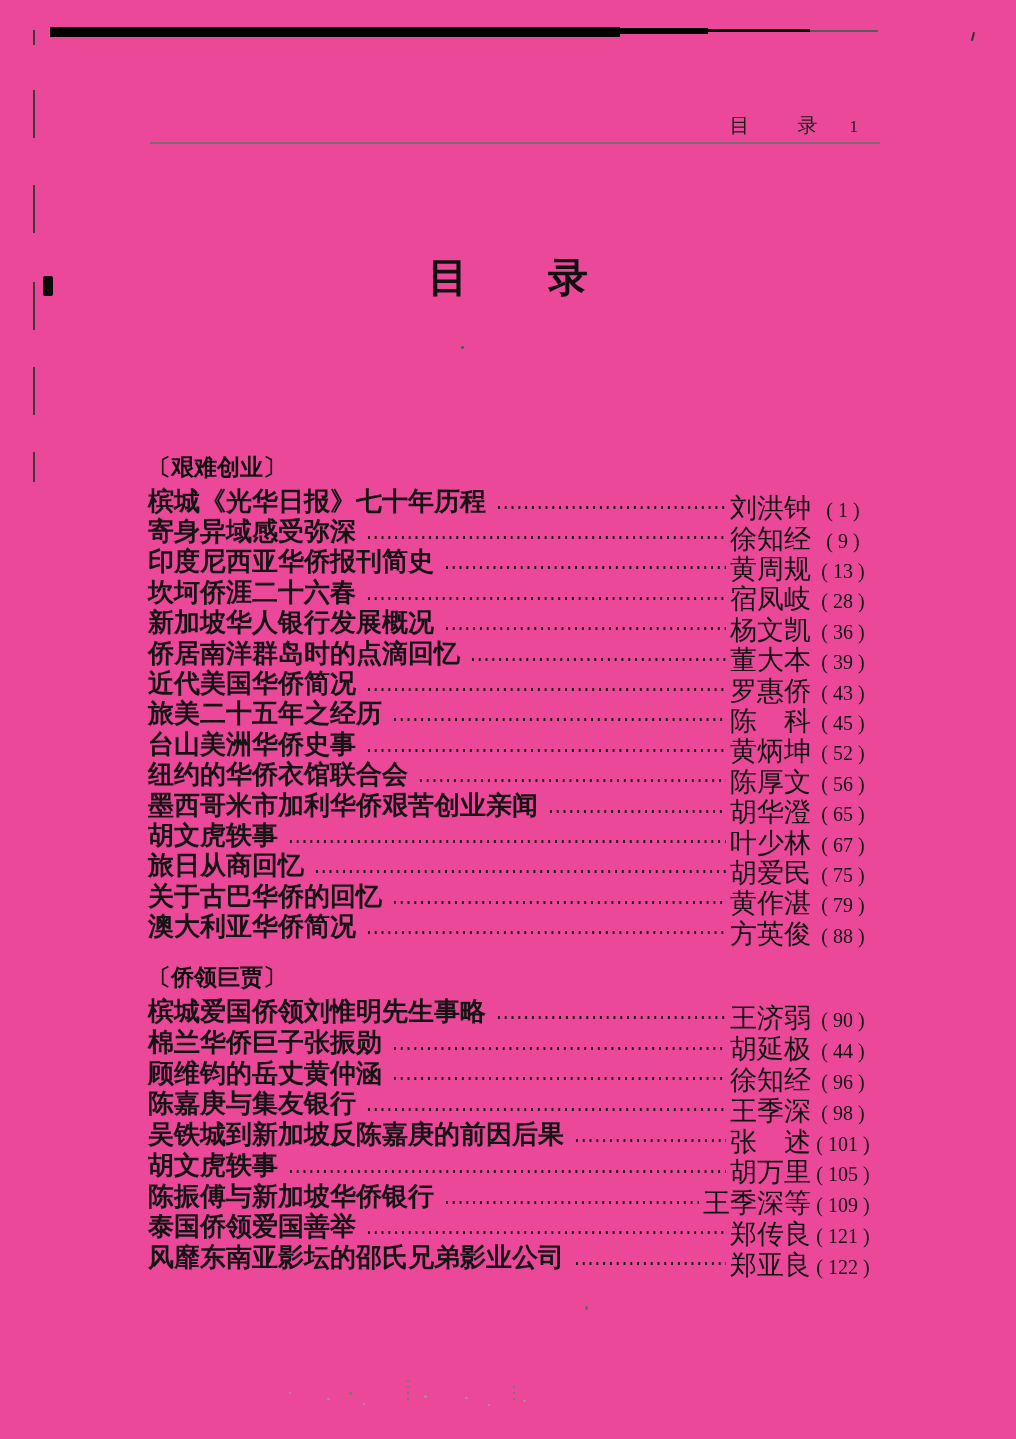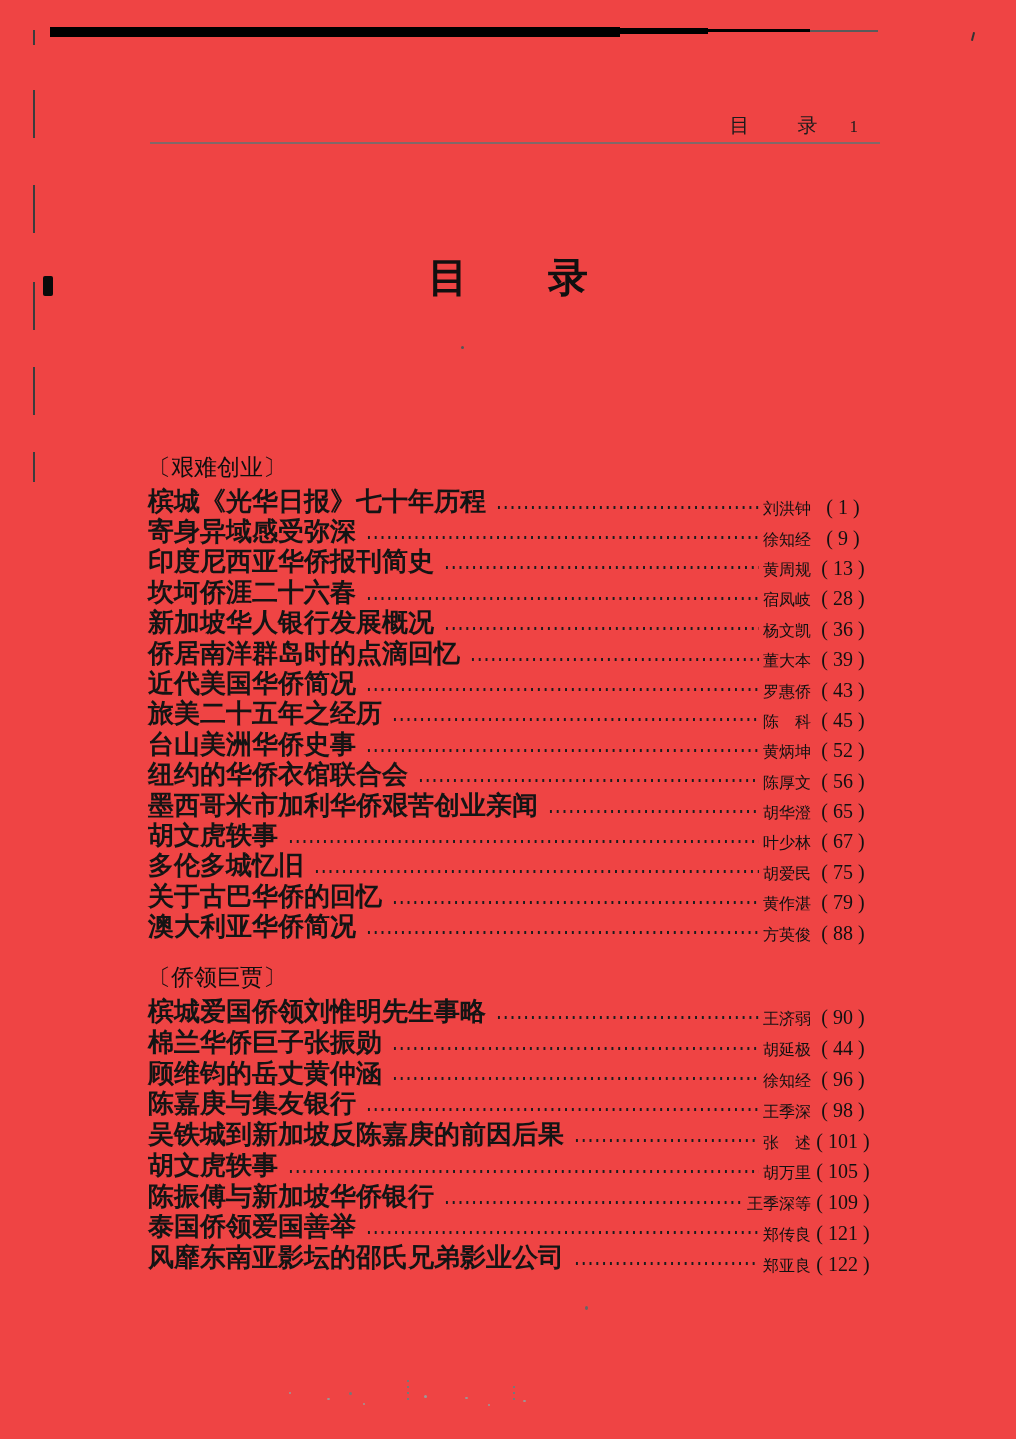--- a/index.html
+++ b/index.html
@@ -1,17 +1,17 @@
 <!DOCTYPE html>
 <html><head>
 <meta charset="utf-8">
 <style>
   html,body{margin:0;padding:0;background:#ffffff;}
   .page{
-    position:relative;width:1016px;height:1439px;background:#ef4444;overflow:hidden;
+    position:relative;width:1016px;height:1439px;background:#ec4899;overflow:hidden;
     font-family:"Liberation Serif","DejaVu Serif",serif;color:#161616;
   }
   
   .bar{position:absolute;background:#000;}
   .grayline{position:absolute;background:#5a5a5a;}
   .lmark{position:absolute;width:2px;background:#3c3c3c;}
   .blob{position:absolute;background:#0a0a0a;border-radius:2px;}
   .speck{position:absolute;background:#9a9a9a;border-radius:50%;}
   .vdots{position:absolute;width:2px;background:repeating-linear-gradient(to bottom,#777 0 2px,transparent 2px 6px);}
   .tick{position:absolute;width:2px;height:9px;background:#333;transform:rotate(14deg);}
@@ -28,31 +28,31 @@
     font-size:40px;font-weight:700;white-space:pre;color:#101010;
   }
   .parttitle{
     position:absolute;left:0;right:0;top:412px;text-align:center;
     font-size:26px;font-weight:700;white-space:pre;color:#101010;
   }
   
   .sec{position:absolute;left:148px;width:727px;}
   .sec1{top:450px;}
   .sec2{top:960px;}
-  .sec-h{font-size:23px;font-weight:400;line-height:36px;white-space:pre;color:#0e0e0e;}
+  .sec-h{font-size:23px;font-weight:700;line-height:36px;white-space:pre;color:#0e0e0e;}
   .row{display:flex;align-items:center;height:30.4px;}
   .sec2 .row{height:30.8px;}
   .t{white-space:pre;font-size:26px;font-weight:600;color:#141414;}
   .lead{
     flex:1;height:5px;margin:12px 4px 0 10px;min-width:14px;
     background-image:radial-gradient(circle 1.3px at 3px 2.5px,#1c1c1c 95%,transparent);
     background-size:6.8px 5px;background-repeat:repeat-x;
   }
   .ap{display:inline-flex;align-items:baseline;white-space:pre;transform:translateY(7px);}
-  .a{font-size:16px;color:#111;}
+  .a{font-size:27px;color:#111;}
   .p{font-size:20px;display:inline-block;min-width:64px;text-align:center;color:#111;}
 </style>
 </head>
 <body>
 
 <div class="page">
 
   <div class="bar" style="left:50px;top:27px;width:570px;height:10px;"></div>
   <div class="bar" style="left:618px;top:28px;width:90px;height:6px;"></div>
   <div class="bar" style="left:706px;top:29px;width:104px;height:3px;"></div>
@@ -133,21 +133,21 @@
         <span class="t">墨西哥米市加利华侨艰苦创业亲闻</span>
         <span class="lead"></span>
         <span class="ap"><span class="a">胡华澄</span><span class="p">( 65 )</span></span>
       </div>
     <div class="row">
         <span class="t">胡文虎轶事</span>
         <span class="lead"></span>
         <span class="ap"><span class="a">叶少林</span><span class="p">( 67 )</span></span>
       </div>
     <div class="row">
-        <span class="t">多伦多城忆旧</span>
+        <span class="t">旅日从商回忆</span>
         <span class="lead"></span>
         <span class="ap"><span class="a">胡爱民</span><span class="p">( 75 )</span></span>
       </div>
     <div class="row">
         <span class="t">关于古巴华侨的回忆</span>
         <span class="lead"></span>
         <span class="ap"><span class="a">黄作湛</span><span class="p">( 79 )</span></span>
       </div>
     <div class="row">
         <span class="t">澳大利亚华侨简况</span>

